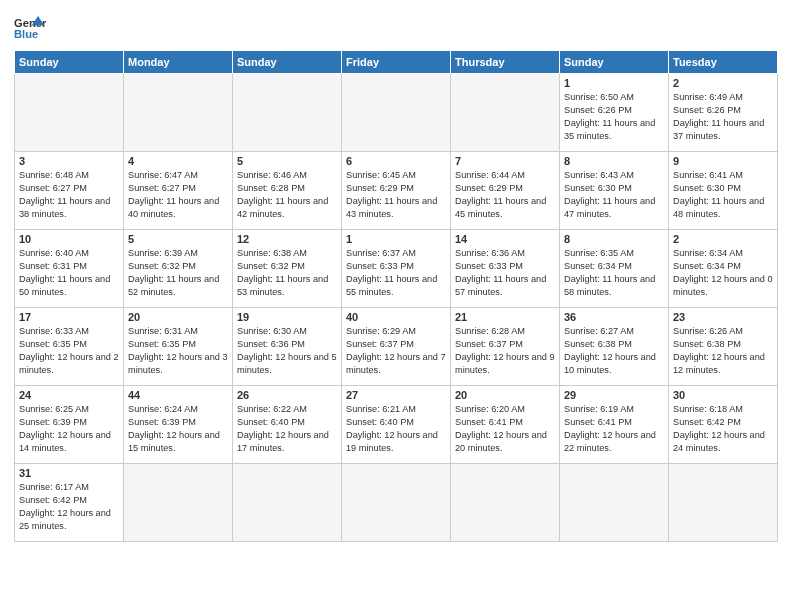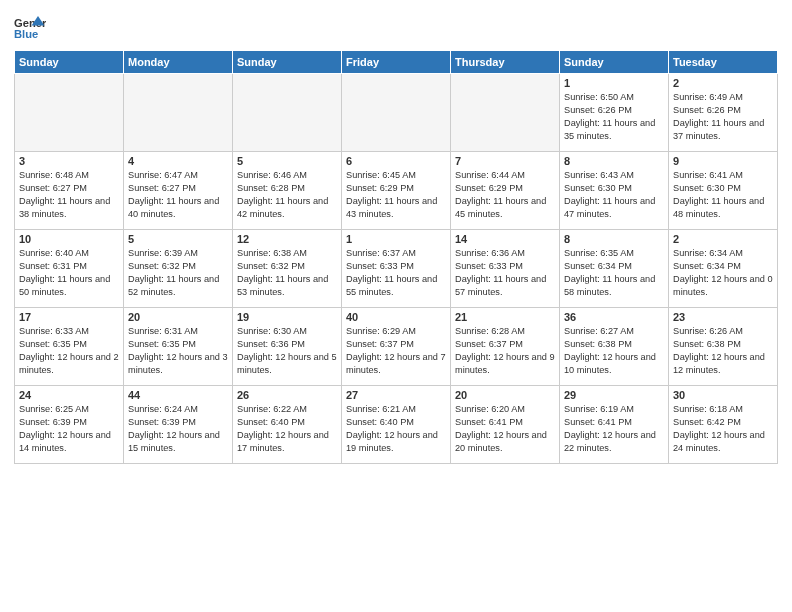--- a/index.html
+++ b/index.html
@@ -244,15 +244,27 @@
           </td>
           <td>
             <span class="day-number">29</span>
             <div class="day-info">Sunrise: 6:19 AM<br>Sunset: 6:41 PM<br>Daylight: 12 hours and 22 minutes.</div>
           </td>
           <td>
             <span class="day-number">30</span>
             <div class="day-info">Sunrise: 6:18 AM<br>Sunset: 6:42 PM<br>Daylight: 12 hours and 24 minutes.</div>
           </td>
         </tr>
+        <tr class="last-row">
+          <td>
+            <span class="day-number">31</span>
+            <div class="day-info">Sunrise: 6:17 AM<br>Sunset: 6:42 PM<br>Daylight: 12 hours and 25 minutes.</div>
+          </td>
+          <td class="empty"></td>
+          <td class="empty"></td>
+          <td class="empty"></td>
+          <td class="empty"></td>
+          <td class="empty"></td>
+          <td class="empty"></td>
+        </tr>
       </tbody>
   </table>
 </div>
 
 </body></html>

